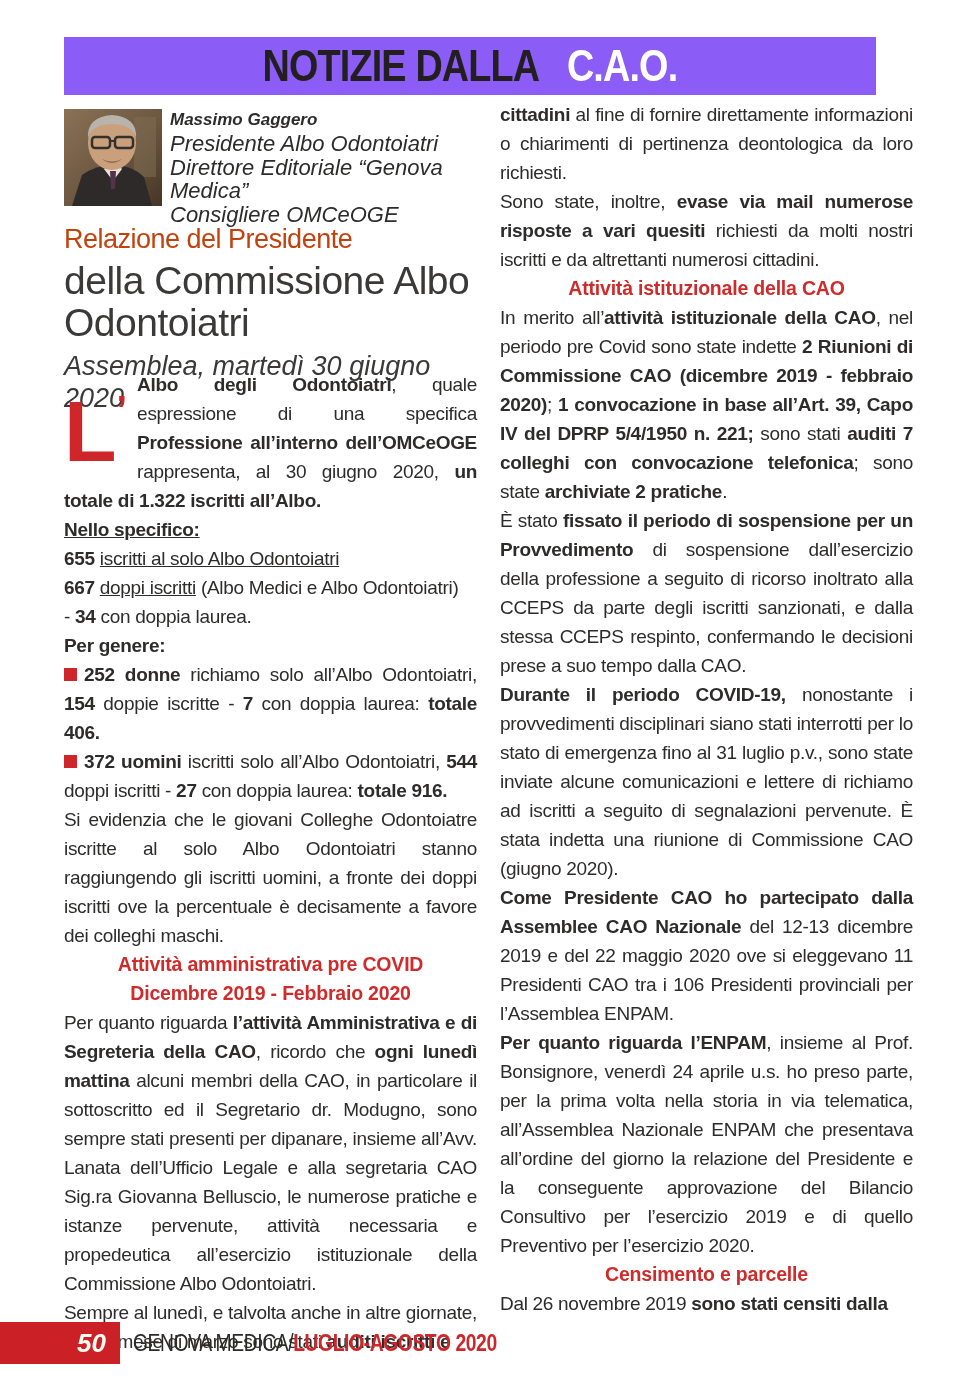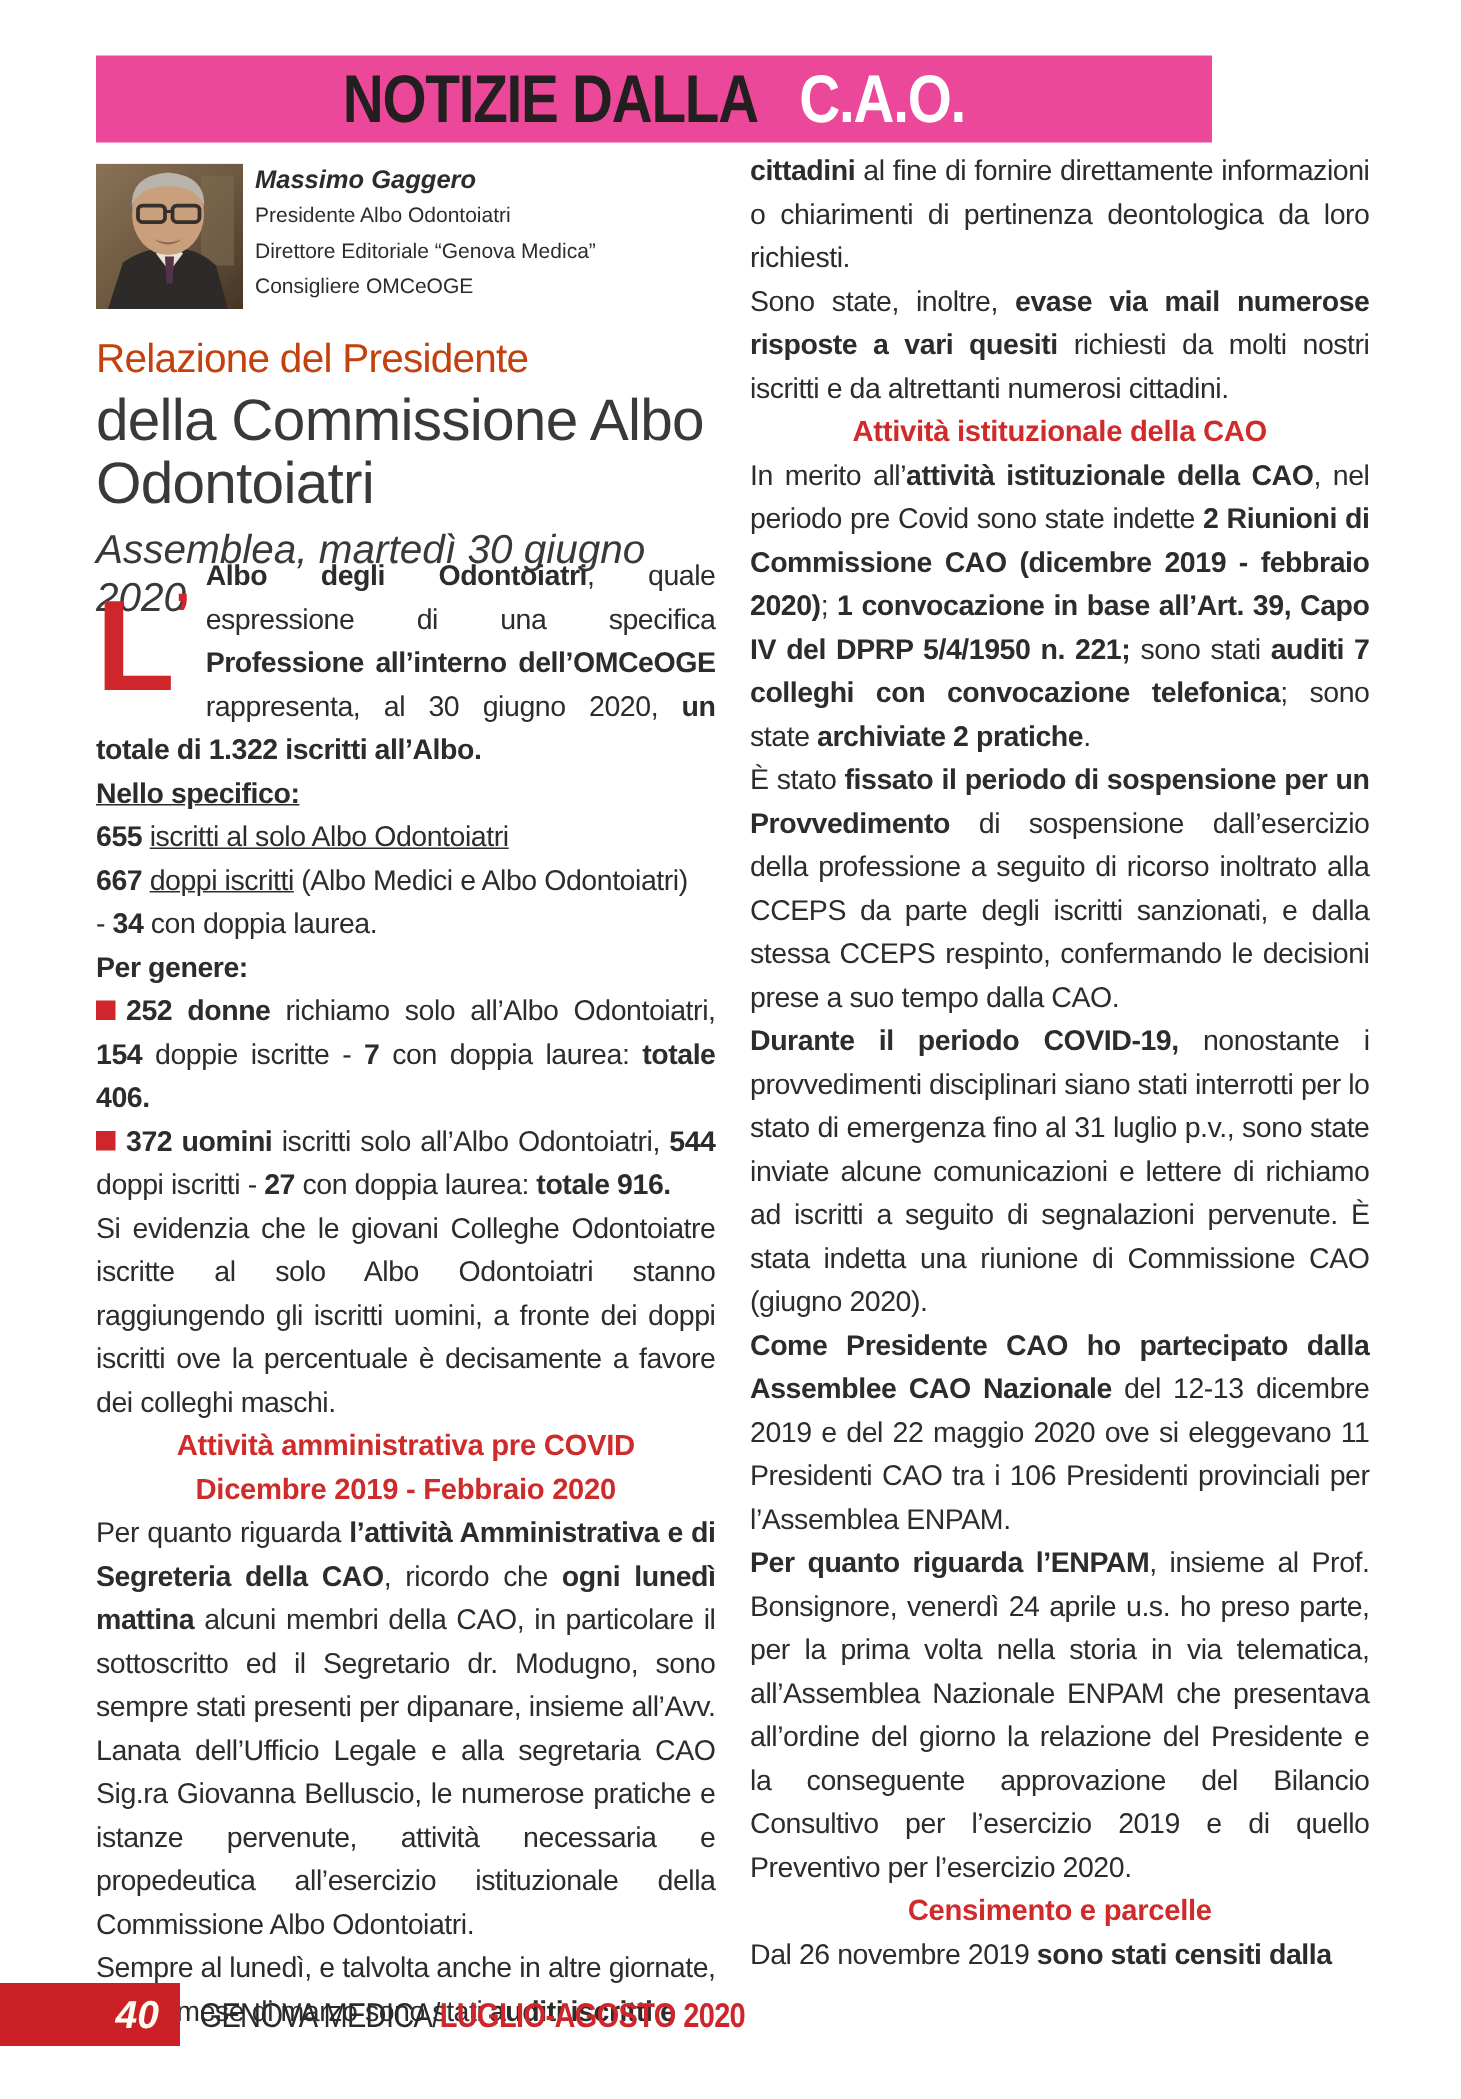--- a/index.html
+++ b/index.html
@@ -1,32 +1,32 @@
 <!DOCTYPE html>
 <html><head>
 <meta charset="utf-8">
 <style>
   html,body{margin:0;padding:0;background:#ffffff;}
   body{font-family:"Liberation Sans", sans-serif;color:#2d2c2b;}
   .page{position:relative;width:974px;height:1399px;background:#fff;overflow:hidden;}
 
   
-  .banner{position:absolute;left:64px;top:37px;width:744px;height:58px;background:#ec4899;
+  .banner{position:absolute;left:64px;top:37px;width:812px;height:58px;background:#8b5cf6;
           display:flex;align-items:center;justify-content:center;text-align:center;}
   .banner-inner{font-weight:700;font-size:45px;letter-spacing:-1px;transform:scaleX(.84);
           transform-origin:center;white-space:nowrap;}
   .banner-dark{color:#231f20;}
   .banner-light{color:#ffffff;}
 
   
   .author{position:absolute;left:64px;top:107px;width:420px;}
   .photo{position:absolute;left:0;top:2px;width:98px;height:97px;overflow:hidden;}
   .author-text{margin-left:106px;}
   .author-name{font-weight:700;font-style:italic;font-size:17px;line-height:25px;margin:0;}
-  .author-role{font-size:14px;line-height:23.5px;margin:0;}
+  .author-role{font-style:italic;font-size:22px;line-height:23.5px;margin:0;}
 
   
   .title-block{position:absolute;left:64px;top:218px;width:424px;}
   .title-red{color:#c2410c;font-size:27px;line-height:42px;letter-spacing:-.5px;margin:0;font-weight:400;}
   .title-dark{color:#3a3938;font-size:39px;line-height:42px;letter-spacing:-.5px;margin:0;font-weight:400;}
   .subtitle{font-style:italic;font-size:27px;line-height:32px;margin:6px 0 0 0;color:#3a3938;}
 
   
   .col{position:absolute;width:413px;}
   .col-left{left:64px;top:370px;}
@@ -121,21 +121,21 @@
       <p class="body-p"><span>In merito all’</span><span class="b">attività istituzionale della CAO</span><span>, nel periodo pre Covid sono state indette </span><span class="b">2 Riunioni di Commissione CAO (dicembre 2019 - febbraio 2020)</span><span>; </span><span class="b">1 convocazione in base all’Art. 39, Capo IV del DPRP 5/4/1950 n. 221;</span><span> sono stati </span><span class="b">auditi 7 colleghi con convocazione telefonica</span><span>; sono state </span><span class="b">archiviate 2 pratiche</span><span>.</span></p>
       <p class="body-p"><span>È stato </span><span class="b">fissato il periodo di sospensione per un Provvedimento</span><span> di sospensione dall’esercizio della professione a seguito di ricorso inoltrato alla CCEPS da parte degli iscritti sanzionati, e dalla stessa CCEPS respinto, confermando le decisioni prese a suo tempo dalla CAO.</span></p>
       <p class="body-p"><span class="b">Durante il periodo COVID-19,</span><span> nonostante i provvedimenti disciplinari siano stati interrotti per lo stato di emergenza fino al 31 luglio p.v., sono state inviate alcune comunicazioni e lettere di richiamo ad iscritti a seguito di segnalazioni pervenute. È stata indetta una riunione di Commissione CAO (giugno 2020).</span></p>
       <p class="body-p"><span class="b">Come Presidente CAO ho partecipato dalla Assemblee CAO Nazionale</span><span> del 12-13 dicembre 2019 e del 22 maggio 2020 ove si eleggevano 11 Presidenti CAO tra i 106 Presidenti provinciali per l’Assemblea ENPAM.</span></p>
       <p class="body-p"><span class="b">Per quanto riguarda l’ENPAM</span><span>, insieme al Prof. Bonsignore, venerdì 24 aprile u.s. ho preso parte, per la prima volta nella storia in via telematica, all’Assemblea Nazionale ENPAM che presentava all’ordine del giorno la relazione del Presidente e la conseguente approvazione del Bilancio Consultivo per l’esercizio 2019 e di quello Preventivo per l’esercizio 2020.</span></p>
       <p class="red-h"><span>Censimento e parcelle</span></p>
       <p class="body-p"><span>Dal 26 novembre 2019 </span><span class="b">sono stati censiti dalla</span></p>
     </div>
 
   <div class="footer-box">
-    <span class="footer-num">40</span>
+    <span class="footer-num">50</span>
   </div>
   <div class="footer-line">
     <div class="footer-inner">
       <span class="footer-mag">GENOVA MEDICA/</span><span class="footer-issue">LUGLIO-AGOSTO 2020</span>
     </div>
   </div>
 
 </div>
 
 </body></html>

